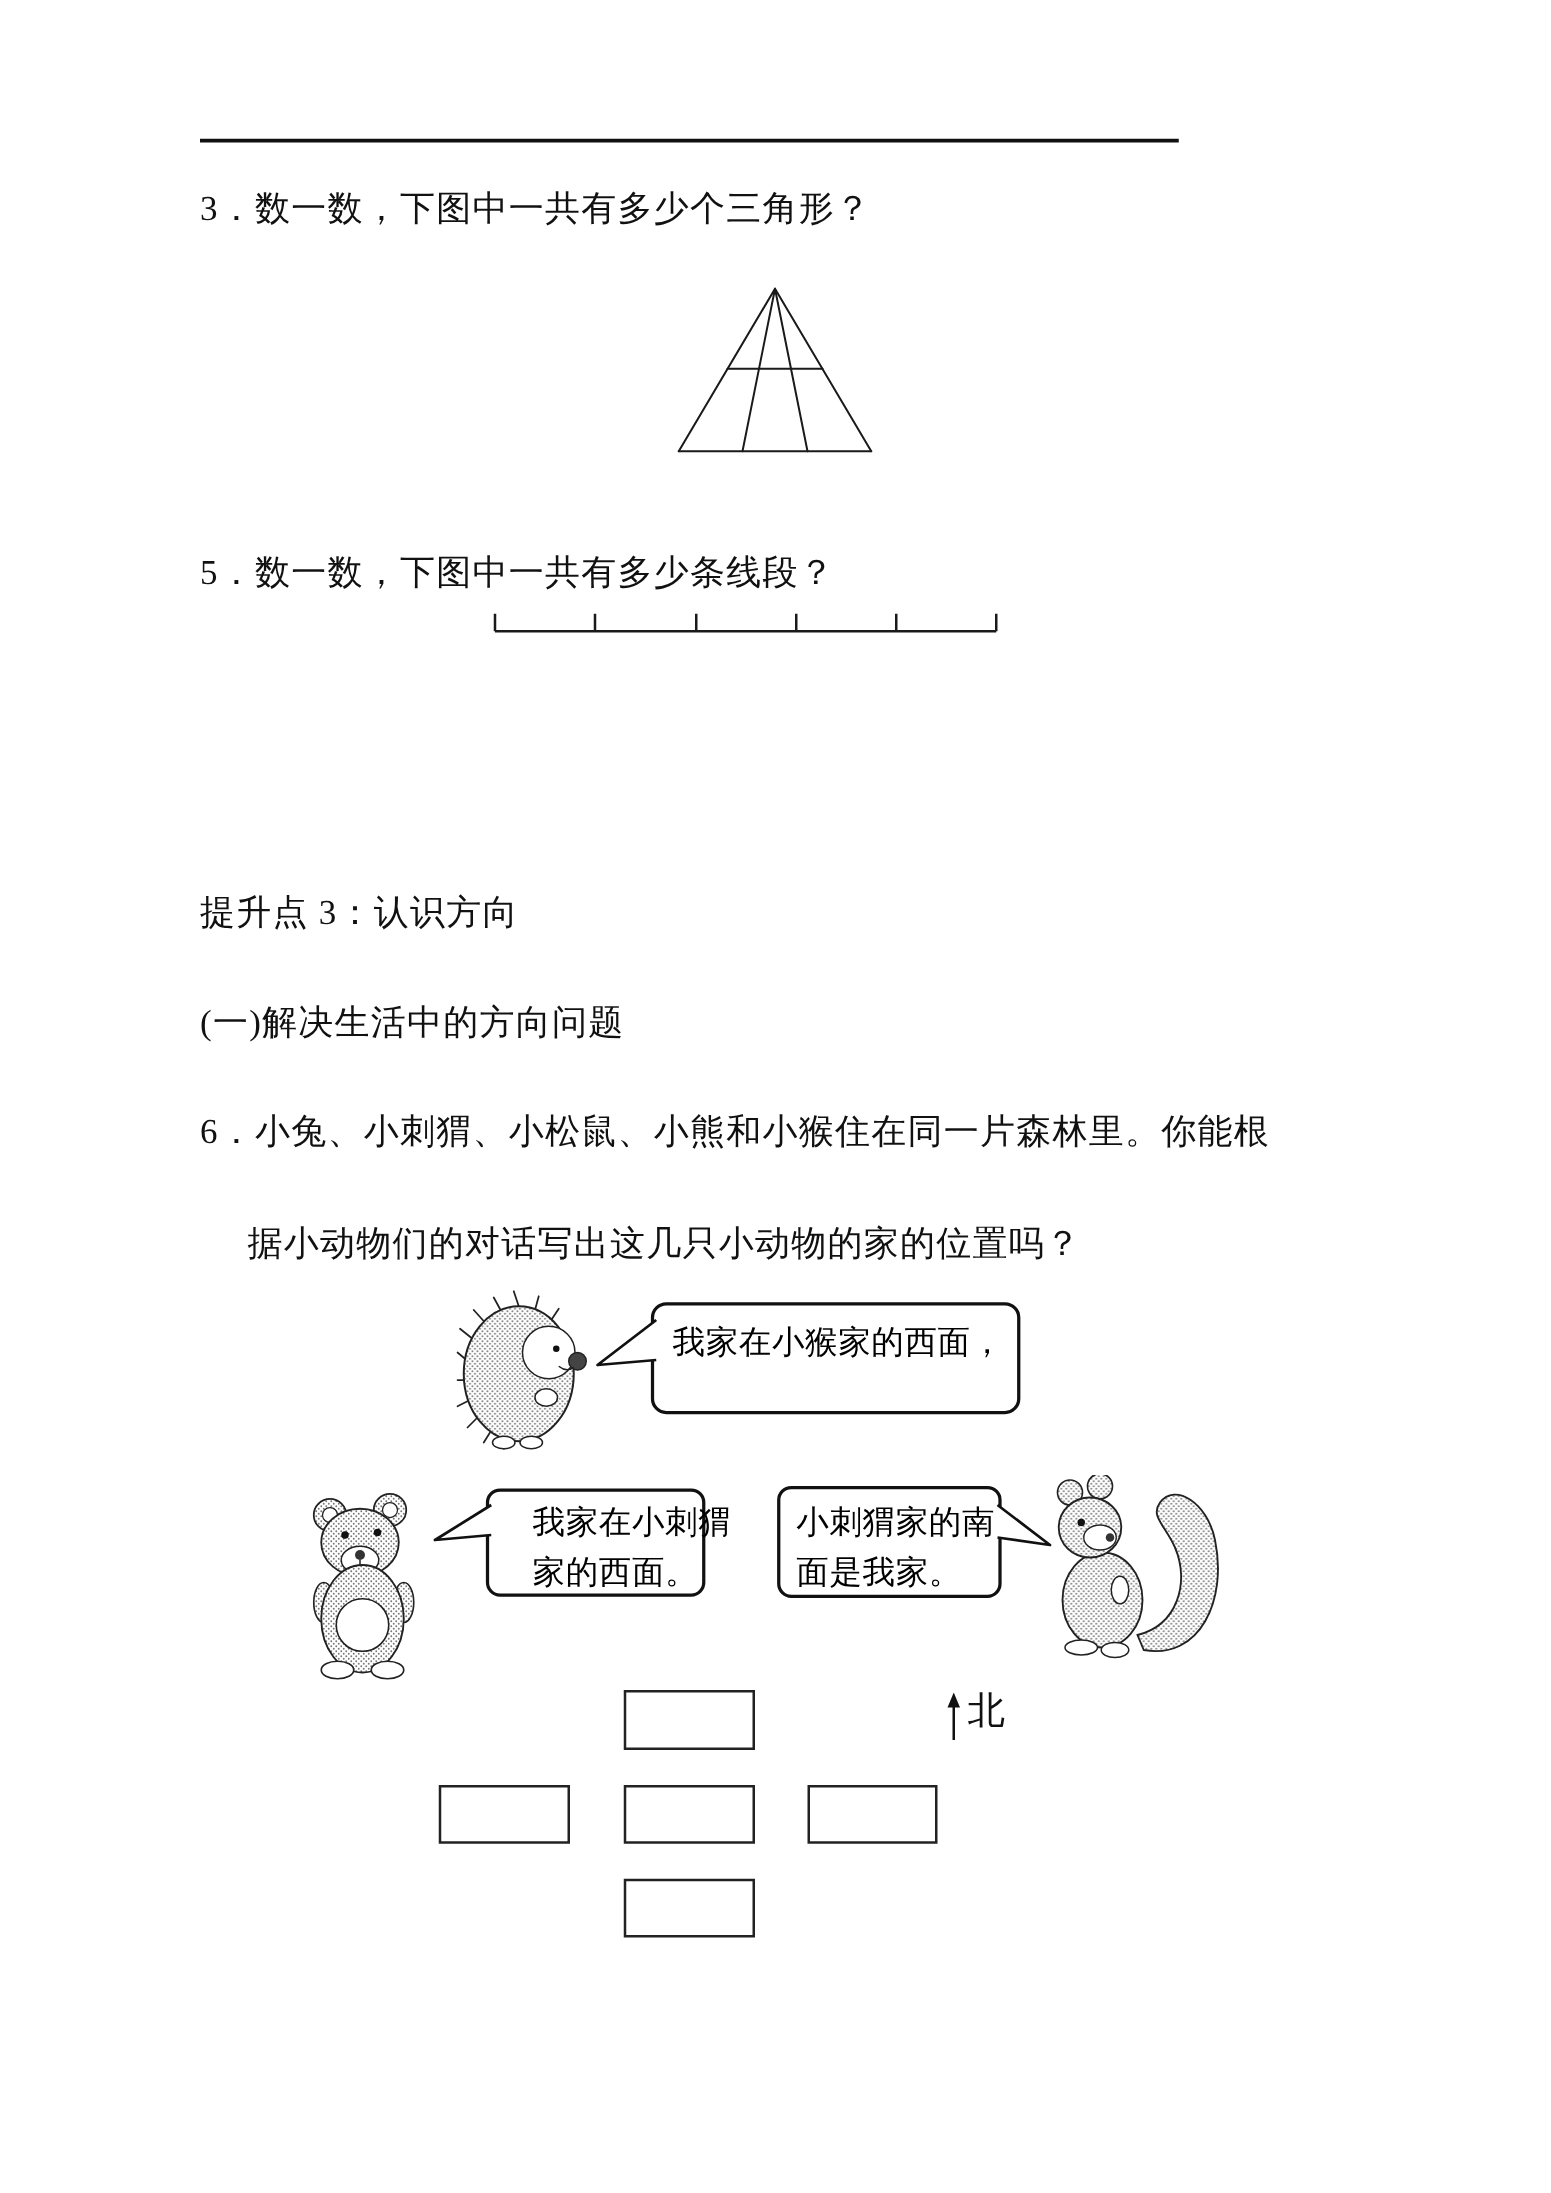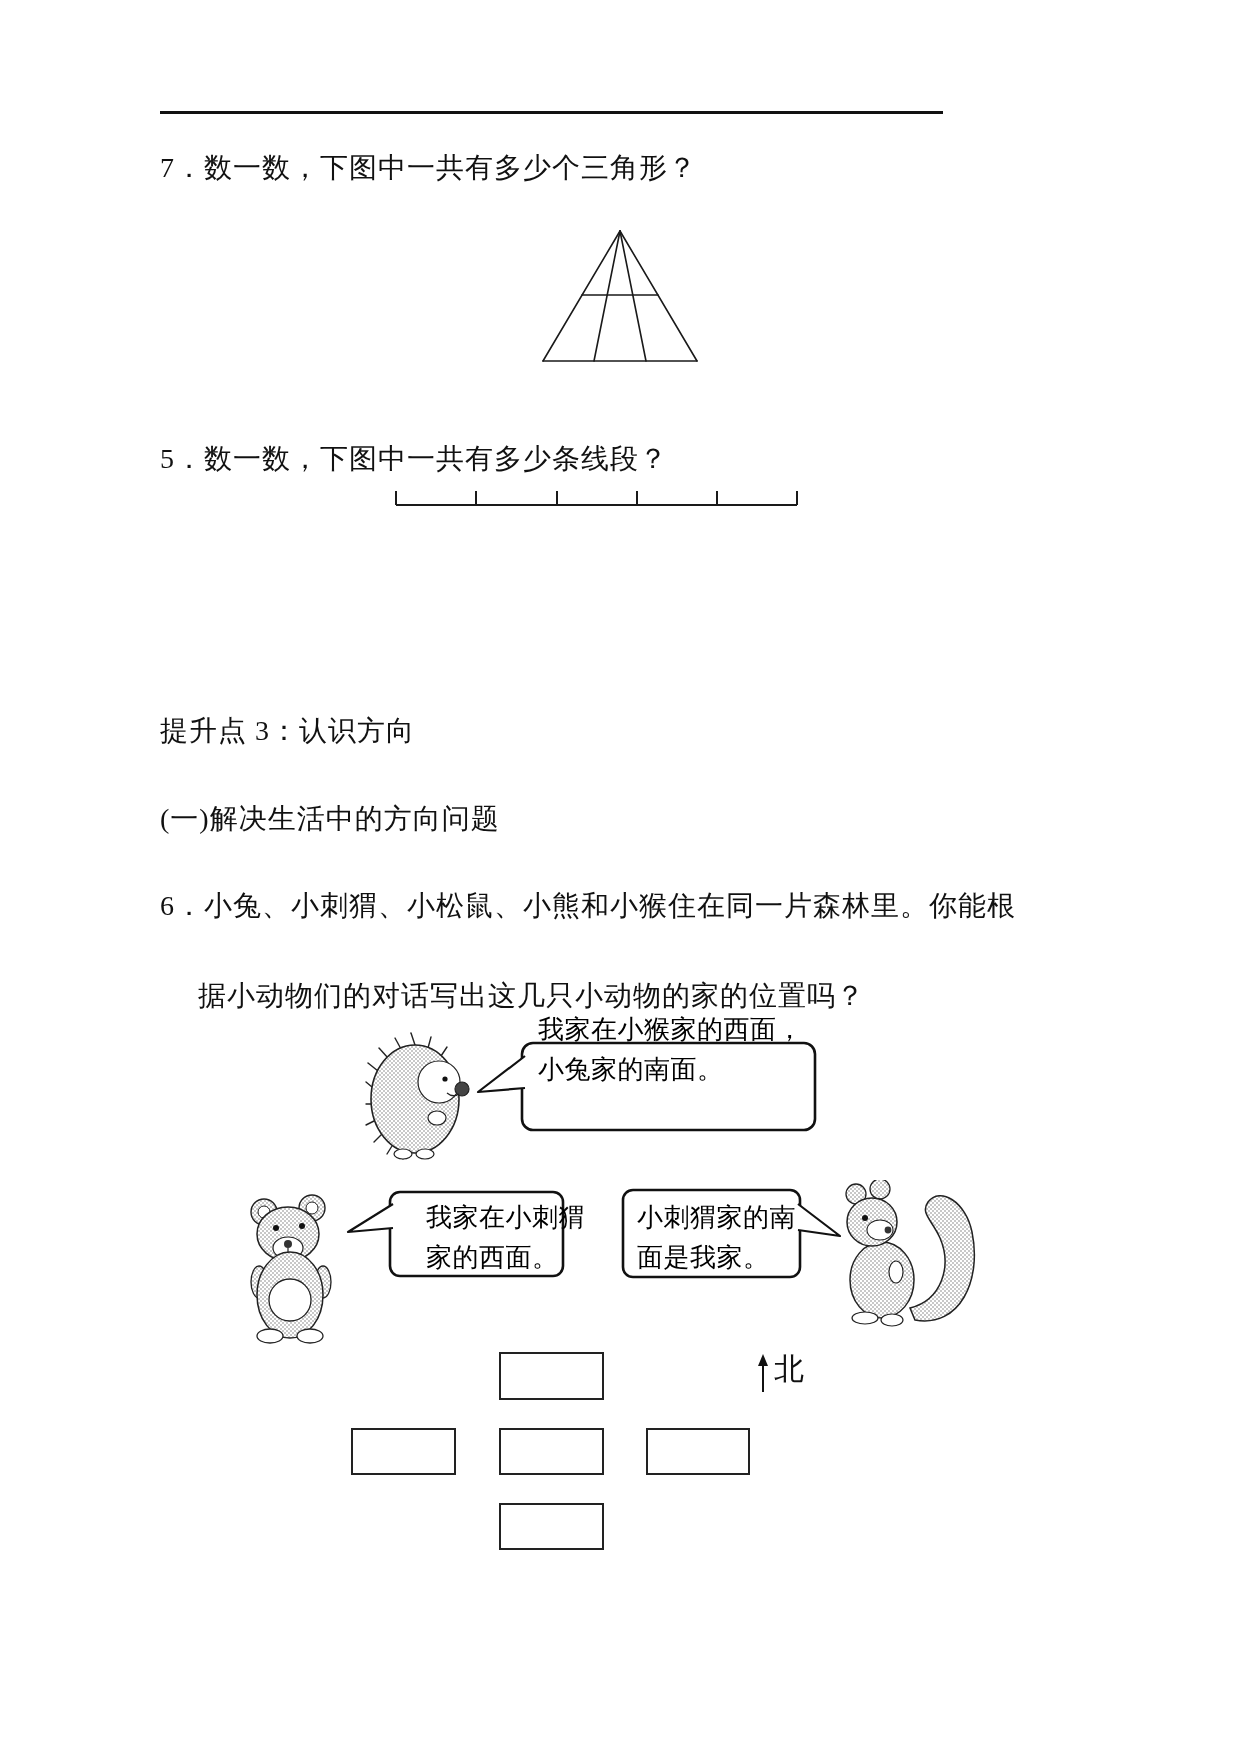--- a/index.html
+++ b/index.html
@@ -48,21 +48,21 @@
   }
   svg{display:block;}
 </style>
 </head>
 <body>
 
 <div class="page">
 
   <div class="rule"></div>
 
-  <div class="abs qtext" style="left:160px;top:152px;">7．数一数，下图中一共有多少个三角形？</div>
+  <div class="abs qtext" style="left:160px;top:152px;">3．数一数，下图中一共有多少个三角形？</div>
 
   <svg class="abs" style="left:528px;top:222px;" width="184" height="148" viewBox="0 0 184 148">
     <g stroke="#1a1a1a" stroke-width="1.6" fill="none" stroke-linecap="round">
       <line x1="92" y1="9" x2="15" y2="139"></line>
       <line x1="92" y1="9" x2="169" y2="139"></line>
       <line x1="15" y1="139" x2="169" y2="139"></line>
       <line x1="92" y1="9" x2="66" y2="139"></line>
       <line x1="92" y1="9" x2="118" y2="139"></line>
       <line x1="54" y1="73" x2="130" y2="73"></line>
     </g>
@@ -121,23 +121,22 @@
     <path d="M82,61 Q88,66 94,62" fill="none" stroke="#222" stroke-width="1.3"></path>
     <ellipse cx="72" cy="86" rx="9" ry="7" fill="#fff" stroke="#222" stroke-width="1.2"></ellipse>
     <ellipse cx="38" cy="122" rx="9" ry="5" fill="#fff" stroke="#222" stroke-width="1.2"></ellipse>
     <ellipse cx="60" cy="122" rx="9" ry="5" fill="#fff" stroke="#222" stroke-width="1.2"></ellipse>
   </svg>
 
   <svg class="abs" style="left:470px;top:1038px;" width="350" height="100" viewBox="0 0 350 100">
     <rect x="52" y="5" width="293" height="87" rx="11" fill="#fff" stroke="#111" stroke-width="2.6"></rect>
     <path d="M55,18 L8,54 L55,50" fill="#fff" stroke="#111" stroke-width="2.2" stroke-linejoin="round"></path>
   </svg>
-  <div class="bubble-text" style="left:538px;top:1010px;">
+  <div class="bubble-text" style="left:538px;top:1054px;">
     <div>我家在小猴家的西面，</div>
-    <div>小兔家的南面。</div>
   </div>
 
   <svg class="abs" style="left:236px;top:1192px;" width="118" height="152" viewBox="0 0 118 152">
     <circle cx="28" cy="20" r="13" fill="url(#dotfill)" stroke="#222" stroke-width="1.4"></circle>
     <circle cx="76" cy="16" r="13" fill="url(#dotfill)" stroke="#222" stroke-width="1.4"></circle>
     <circle cx="28" cy="20" r="6" fill="#fff" stroke="#222" stroke-width="1"></circle>
     <circle cx="76" cy="16" r="6" fill="#fff" stroke="#222" stroke-width="1"></circle>
     <ellipse cx="52" cy="42" rx="31" ry="27" fill="url(#dotfill)" stroke="#222" stroke-width="1.5"></ellipse>
     <ellipse cx="52" cy="56" rx="15" ry="11" fill="#fff" stroke="#222" stroke-width="1.2"></ellipse>
     <circle cx="52" cy="52" r="4" fill="#333"></circle>

